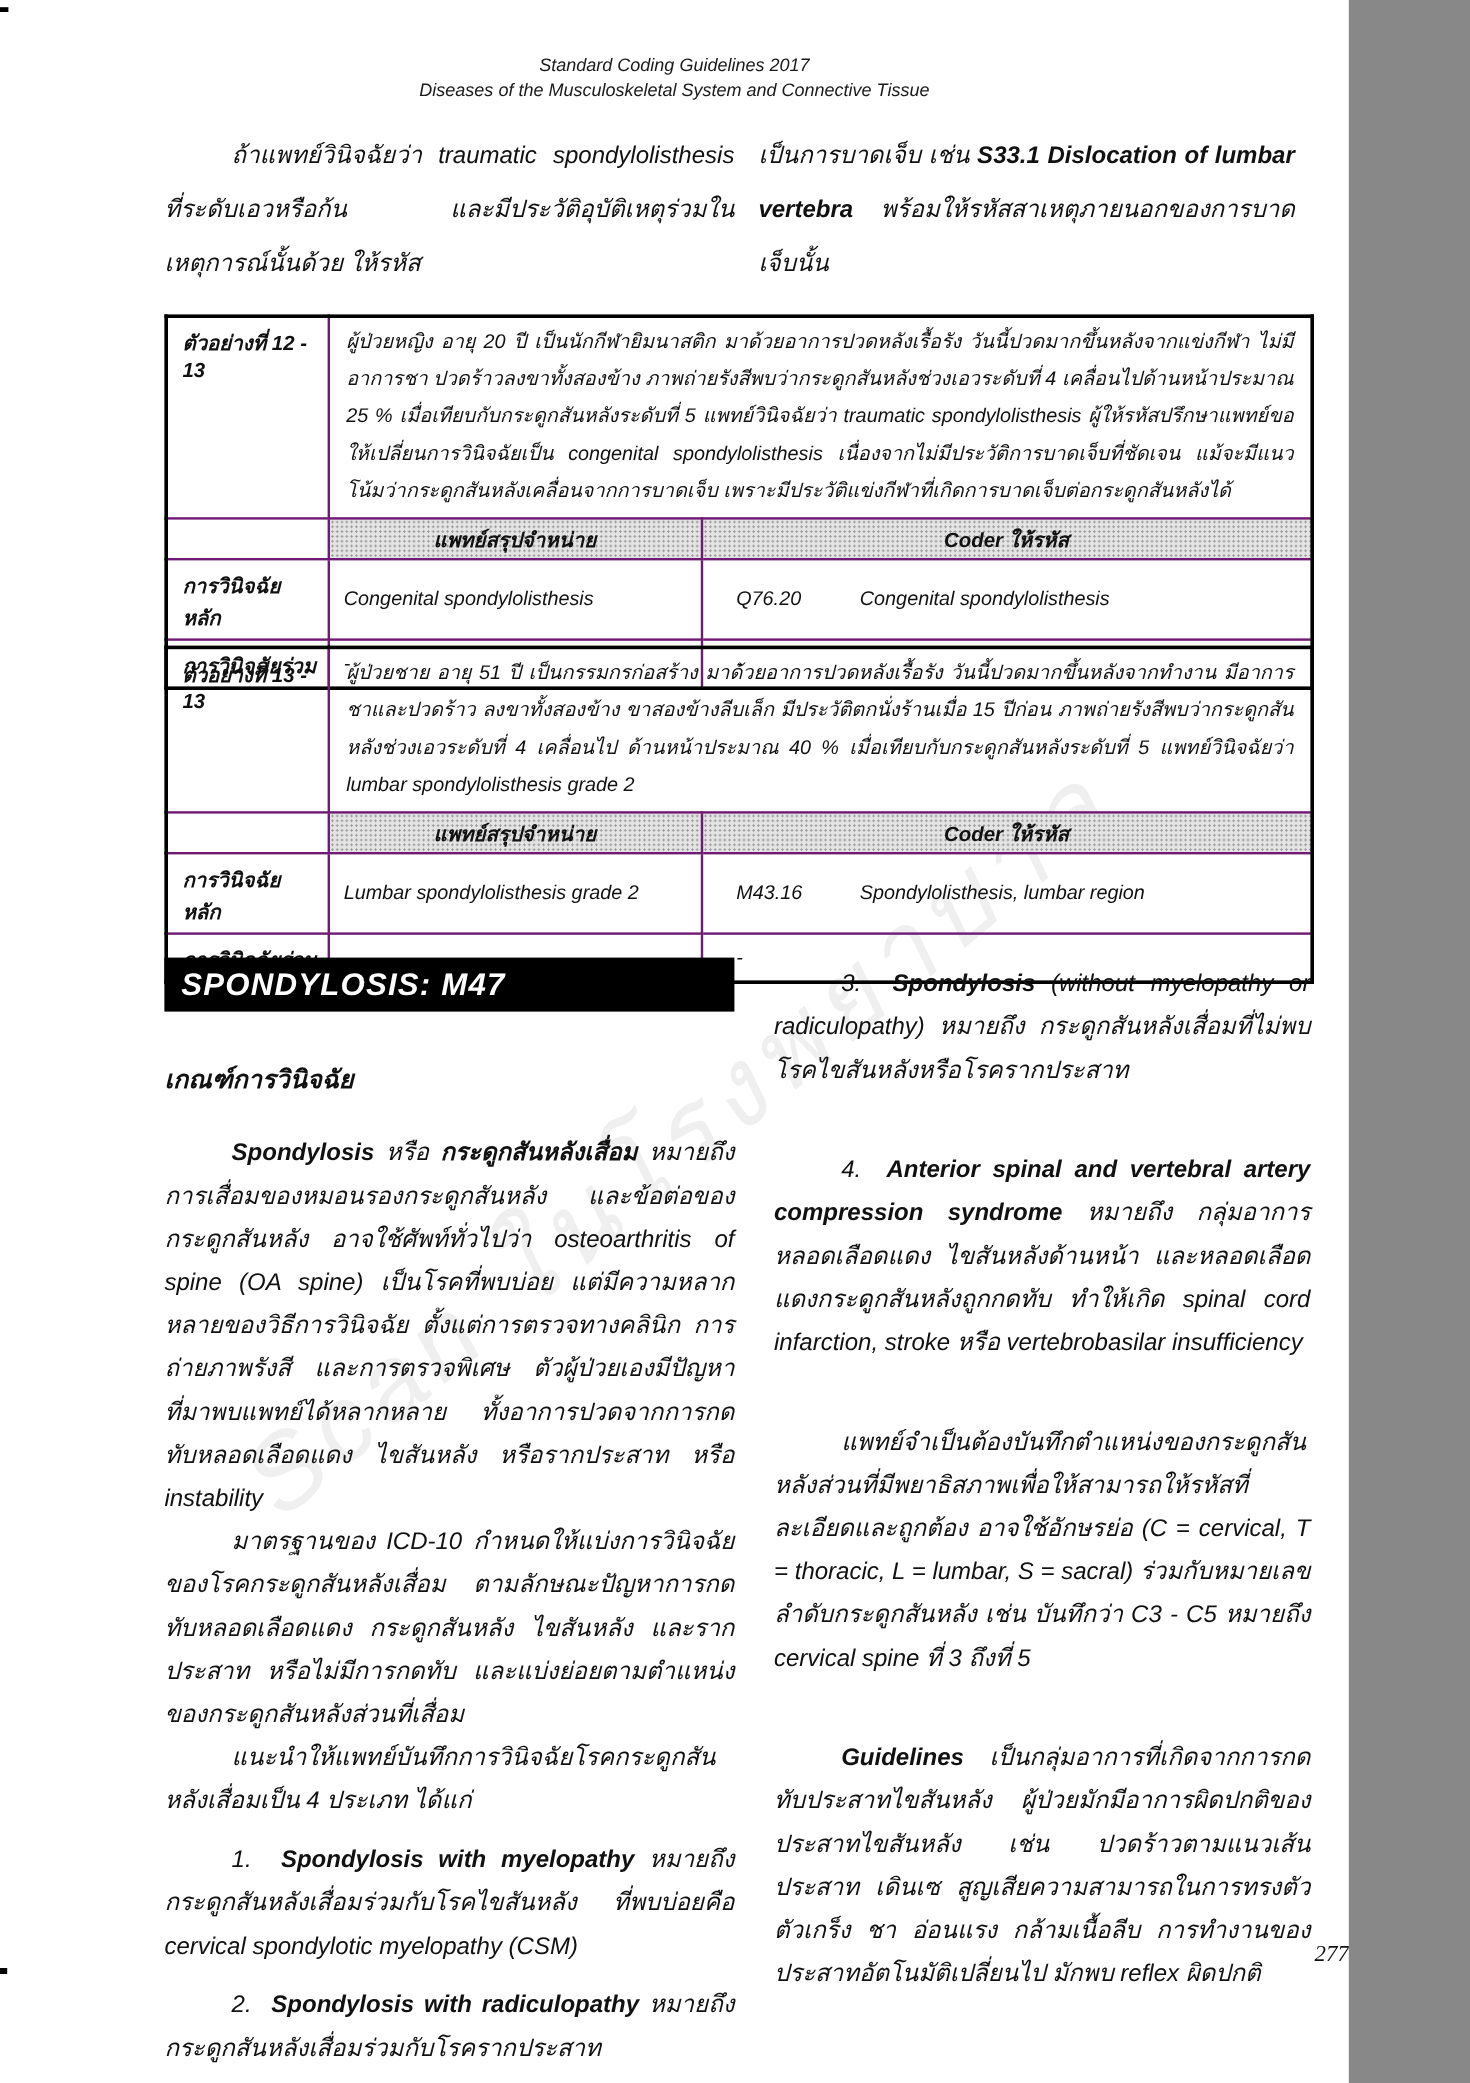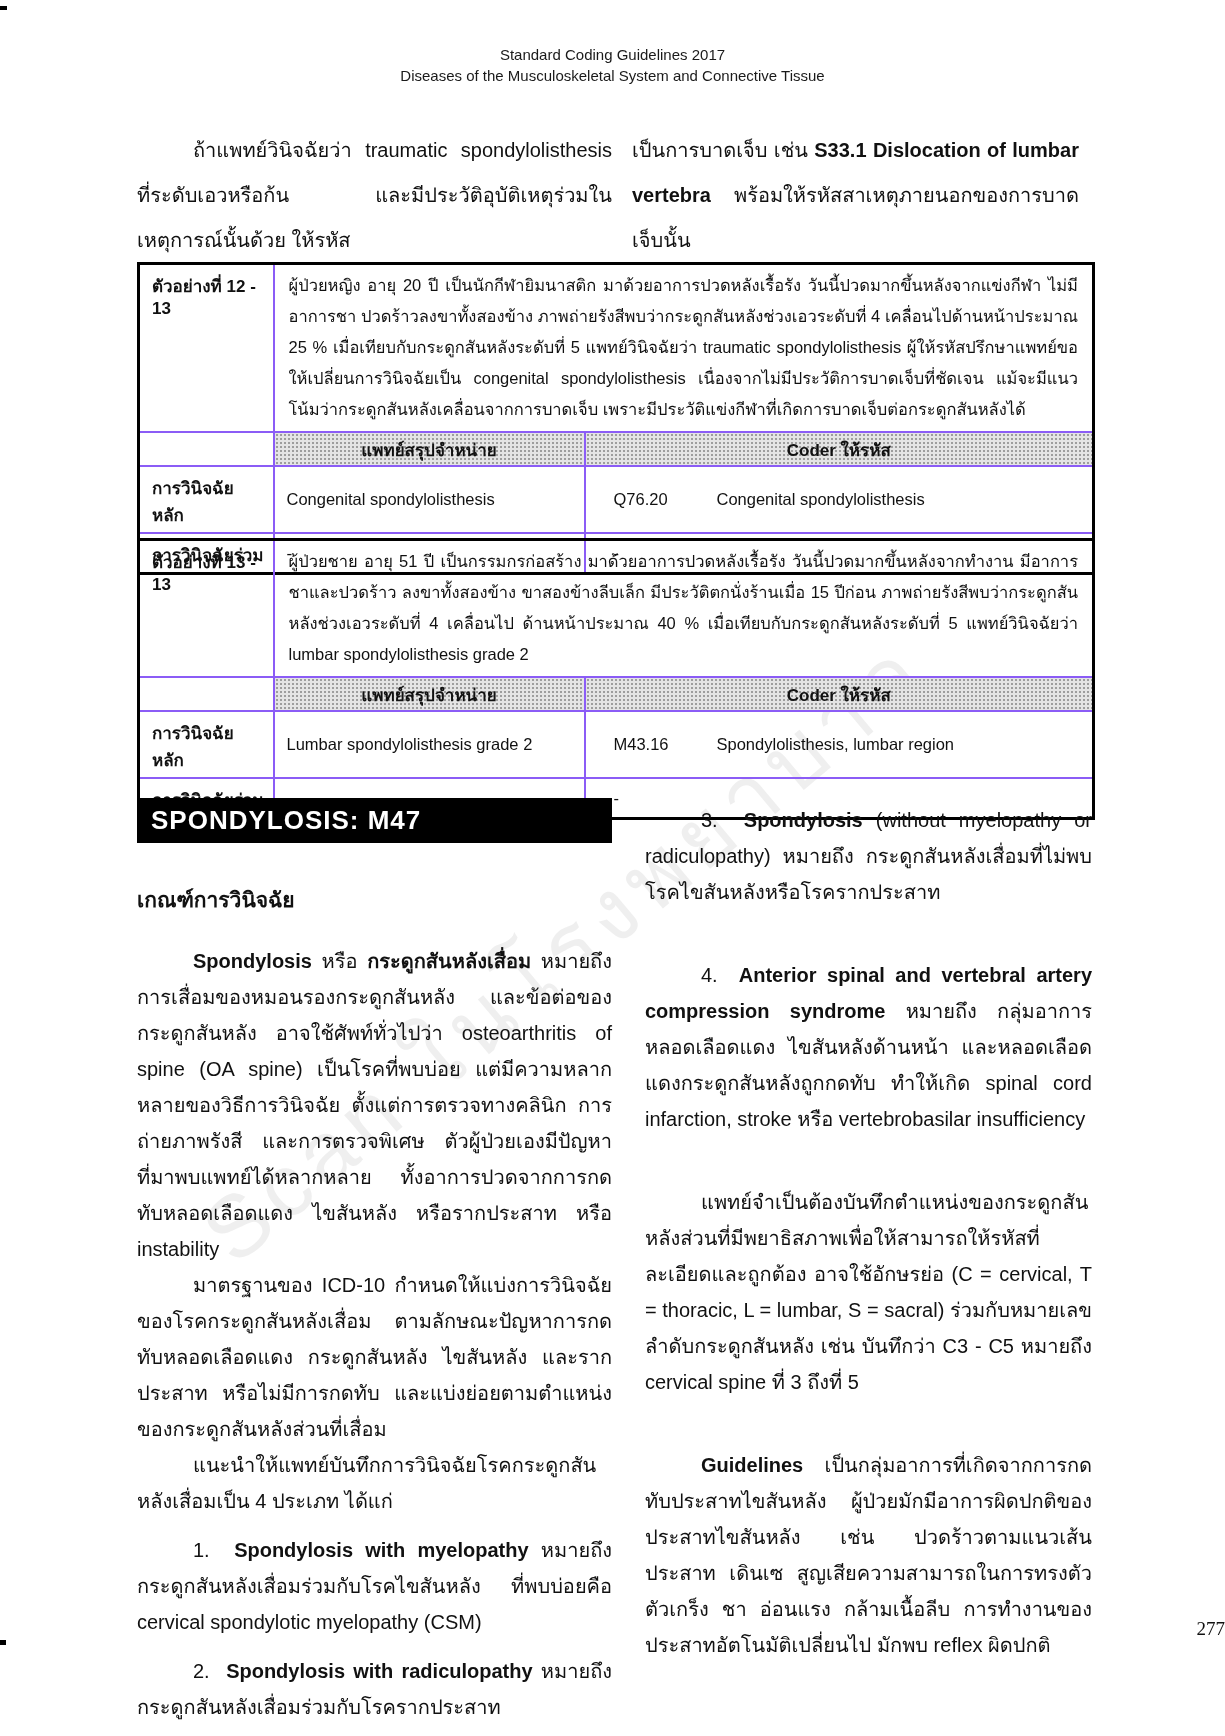--- a/index.html
+++ b/index.html
@@ -1,39 +1,39 @@
 <!DOCTYPE html>
 <html><head>
 <meta charset="utf-8">
 <style>
   html,body{margin:0;padding:0;background:#888;}
-  .page{position:relative;width:1225px;height:1736px;background:#ffffff;overflow:hidden;
-        font-family:"Liberation Sans","DejaVu Sans",sans-serif;color:#111;}
+  .page{position:relative;width:1124px;height:1736px;background:#ffffff;overflow:hidden;
+        font-family:"Liberation Sans","DejaVu Sans",sans-serif;color:#111;font-style:italic;}
 
   
   .doc-header{position:absolute;top:44px;left:0;width:100%;text-align:center;
               font-size:15px;line-height:21px;color:#1a1a1a;}
 
   
   .watermark{position:absolute;top:1190px;left:170px;font-size:88px;letter-spacing:8px;
              color:rgba(100,100,100,0.10);transform:rotate(-40deg);transform-origin:left top;
              white-space:nowrap;pointer-events:none;}
 
   
-  .intro{position:absolute;top:128px;left:137px;width:955px;display:flex;gap:20px;}
+  .intro{position:absolute;top:108px;left:137px;width:955px;display:flex;gap:20px;}
   .intro p{margin:0;font-size:20px;line-height:45px;text-align:justify;}
   .intro .pl{width:475px;text-indent:56px;}
   .intro .pr{width:447px;}
 
   
   table.example-table{position:absolute;left:137px;width:955px;border-collapse:collapse;
         table-layout:fixed;border:3px solid #000;}
   table.t1{top:262px;} table.t2{top:538px;}
   col.c1{width:135px;} col.c2{width:311px;} col.c3{width:509px;}
-  .example-table td{border:2px solid #8b5cf6;box-sizing:border-box;}
+  .example-table td{border:2px solid #701a75;box-sizing:border-box;}
   .label-cell{font-weight:bold;font-size:17px;padding:7px 8px 4px 12px;vertical-align:top;}
   .desc-cell{font-size:16.5px;line-height:31px;text-align:justify;padding:5px 14px 6px;}
   .head-cell{height:34px;text-align:center;font-weight:bold;font-size:17px;
              background-color:#e4e4e4;
              background-image:radial-gradient(#9d9d9d 0.8px, rgba(0,0,0,0) 0.9px);
              background-size:4px 4px;}
   .blank-cell{background:#fff;}
   .val-cell{font-size:16.5px;padding:5px 12px;height:34px;vertical-align:middle;}
   .code{display:inline-block;min-width:103px;margin-left:16px;}
 

